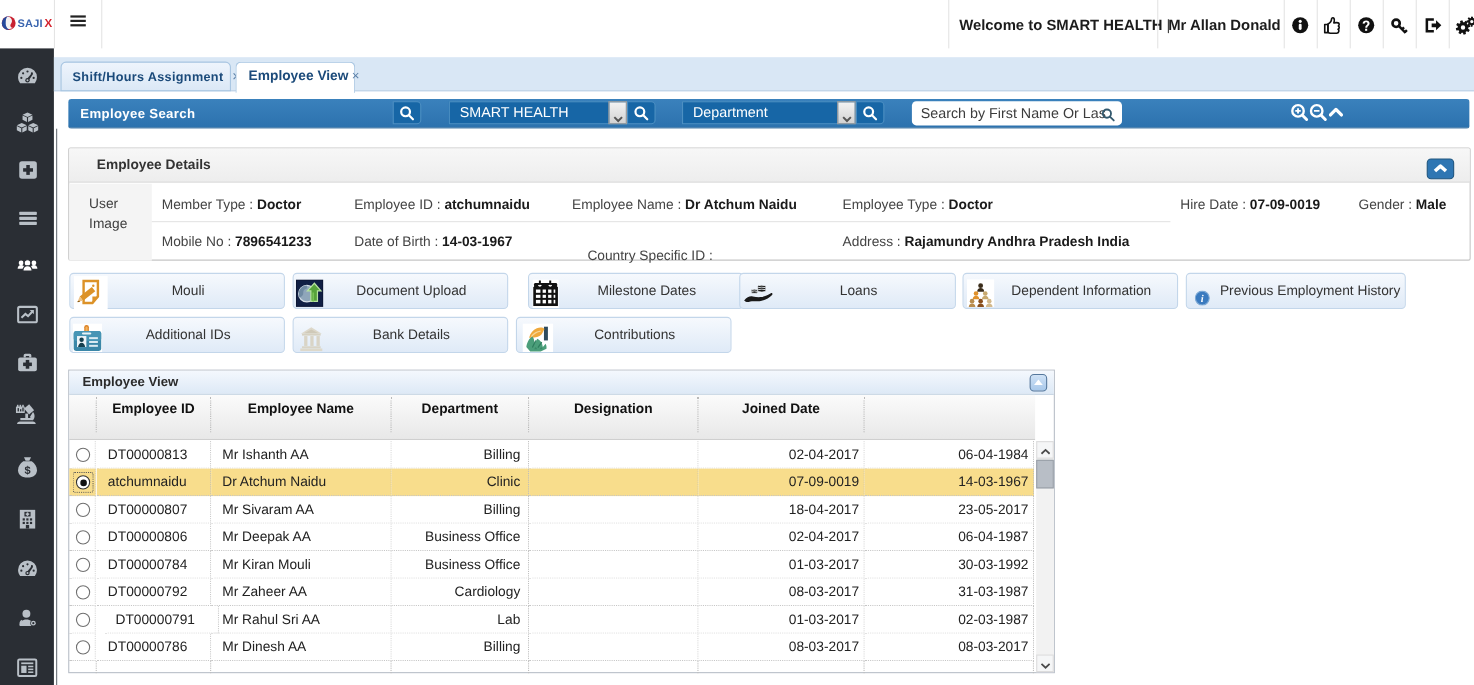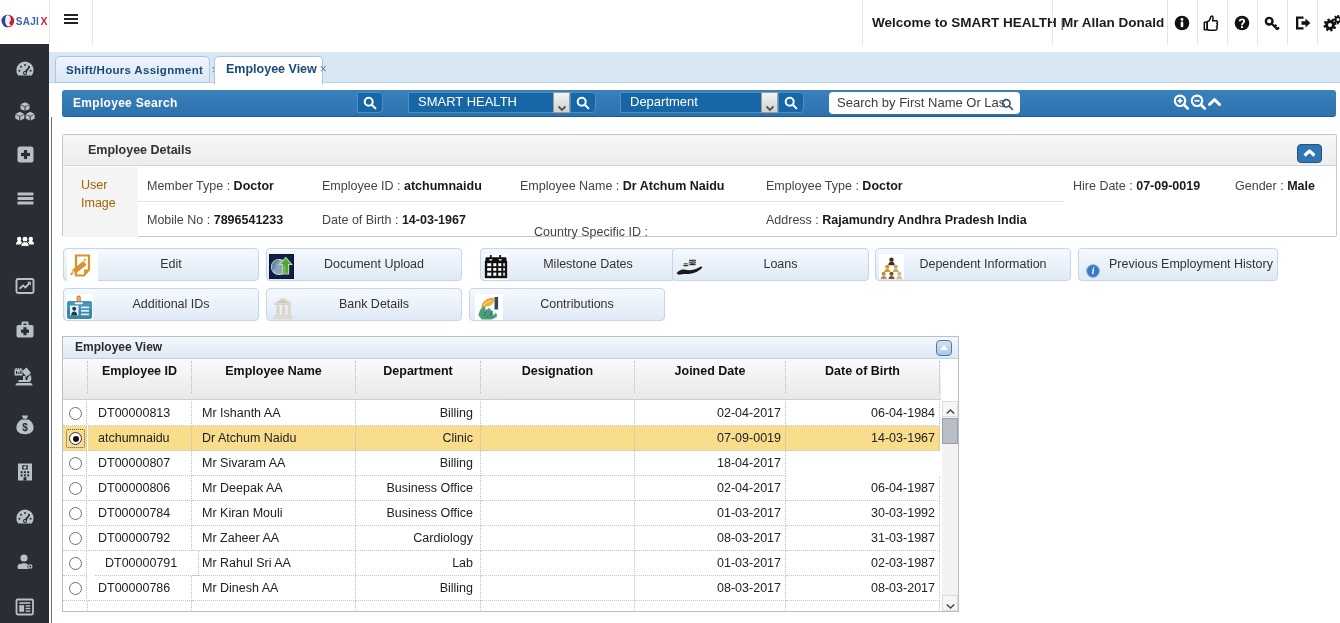--- a/index.html
+++ b/index.html
@@ -33,21 +33,21 @@
 #searchinput { position:absolute; left:767px; top:2px; width:191px; height:22px; background:#fff; border-radius:4px; font-size:13px; color:#3c3c3c; line-height:22px; padding-left:8px; }
 
 
 #detpanel { position:absolute; left:62px; top:134px; width:1275px; height:103px; border:1px solid #c6c6c6; border-radius:2px; background:#fff; }
 #dethead { position:absolute; left:0; top:0; width:100%; height:31px; background:linear-gradient(#f7f7f7,#ededed); border-bottom:1px solid #d4d4d4; }
 #dethead .t { position:absolute; left:25px; top:0; line-height:31px; font-size:12.5px; font-weight:bold; color:#333; }
 #collapsebtn { position:absolute; right:14px; top:9px; width:25px; height:19px; background:#2f76b3; border:1px solid #20567f; border-radius:4px; }
 .lbl { color:#444; font-weight:normal; }
 .val { color:#1a1a1a; font-weight:bold; }
 .drow { position:absolute; font-size:12.5px; white-space:nowrap; }
-#uimg { position:absolute; left:0px; top:32px; width:75px; height:70px; background:#f4f4f4; color:#a16207; font-size:12.5px; padding:9px 0 0 18px; line-height:18px; }
+#uimg { position:absolute; left:0px; top:32px; width:75px; height:70px; background:#f4f4f4; color:#404040; font-size:12.5px; padding:9px 0 0 18px; line-height:18px; }
 
 
 .btn { position:absolute; height:33px; background:linear-gradient(#f6f9fd,#dfeaf7); border:1px solid #c3d6ea; border-radius:4px; font-size:12.5px; color:#333; text-align:center; line-height:31px; }
 .btn .ic { position:absolute; left:6px; top:3px; }
 
 
 #evpanel { position:absolute; left:62px; top:336px; width:897px; height:276px; border:1px solid #b9bfc8; background:#fff; }
 #evhead { position:absolute; left:0; top:0; width:100%; height:22px; background:linear-gradient(#f4f8fd,#dde9f6); border-bottom:1px solid #c3d2e2; }
 #evhead .t { position:absolute; left:12px; top:0; line-height:21px; font-size:12px; font-weight:bold; color:#2b2b2b; }
 #evmin { position:absolute; right:6px; top:3px; width:16px; height:16px; background:linear-gradient(#cfe2f6,#a8c8ea); border:1px solid #54779c; border-radius:4px; }
@@ -338,21 +338,21 @@
     <div class="drow" style="left:457px;top:44px;"><span class="lbl">Employee Name : </span><span class="val">Dr Atchum Naidu</span></div>
     <div class="drow" style="left:703px;top:44px;"><span class="lbl">Employee Type : </span><span class="val">Doctor</span></div>
     <div class="drow" style="left:1010px;top:44px;"><span class="lbl">Hire Date : </span><span class="val">07-09-0019</span></div>
     <div class="drow" style="left:1172px;top:44px;"><span class="lbl">Gender : </span><span class="val">Male</span></div>
     <div class="drow" style="left:84px;top:78px;"><span class="lbl">Mobile No : </span><span class="val">7896541233</span></div>
     <div class="drow" style="left:259px;top:78px;"><span class="lbl">Date of Birth : </span><span class="val">14-03-1967</span></div>
     <div class="drow" style="left:471px;top:78px;margin-top:12px;"><span class="lbl">Country Specific ID :</span></div>
     <div class="drow" style="left:703px;top:78px;"><span class="lbl">Address : </span><span class="val">Rajamundry Andhra Pradesh India</span></div>
   </div>
 
-  <div class="btn" style="left:63px;top:248px;width:196px"><span style="position:relative;display:inline-block;margin-left:20px;">Edit</span><div class="ic" style="left:3px;top:2px"><svg width="31" height="31" viewBox="0 0 31 31" style="">
+  <div class="btn" style="left:63px;top:248px;width:196px"><span style="position:relative;display:inline-block;margin-left:20px;">Mouli</span><div class="ic" style="left:3px;top:2px"><svg width="31" height="31" viewBox="0 0 31 31" style="">
           <rect x="0" y="0" width="31" height="30" fill="#fff"></rect>
           <path d="M9 4.5h13v14l-5 6H9z" fill="#fff" stroke="#dc9228" stroke-width="2.2"></path>
           <path d="M22 18.5l-5 6v-6z" fill="#dc9228"></path>
           <g transform="translate(4.5,22.5) rotate(-38)">
             <rect x="3.2" y="-2.5" width="14" height="5" fill="#dc9228"></rect>
             <path d="M3.2 -2.5L-1.2 0l4.4 2.5z" fill="#efc183"></path>
             <path d="M-1.2 0l1.8 1" stroke="#8a5a12" stroke-width="1"></path>
           </g>
           <circle cx="17.8" cy="8.8" r="1.1" fill="#dc9228"></circle>
         </svg></div></div>
@@ -467,21 +467,20 @@
             <path d="M7 4l4 5H3z" fill="#fff"></path>
           </svg></div>
       </div>
     <div id="thead">
         <div class="th" style="left:0px;width:25px;line-height:20px;"></div>
         <div class="th" style="left:25px;width:104px;line-height:20px;">Employee ID</div>
         <div class="th" style="left:129px;width:164px;line-height:20px;">Employee Name</div>
         <div class="th" style="left:293px;width:125px;line-height:20px;">Department</div>
         <div class="th" style="left:418px;width:154px;line-height:20px;">Designation</div>
         <div class="th" style="left:572px;width:151px;line-height:20px;">Joined Date</div>
-        <div class="th" style="left:723px;width:154px;line-height:20px;">Date of Birth</div>
       </div>
     <div id="tbody">
         <div class="trow" style="top:64px">
           <div class="td" style="left:0;width:24px;">
             <div class="radio"></div>
           </div>
           <div class="td tdl" style="left:25px;width:104px;">DT00000813</div>
           <div class="td tdl" style="left:129px;width:164px;">Mr Ishanth AA</div>
           <div class="td tdr0" style="left:293px;width:125px;">Billing</div>
           <div class="td tdl" style="left:418px;width:154px;"></div>
@@ -503,20 +502,21 @@
         </div>
         <div class="trow" style="top:114px">
           <div class="td" style="left:0;width:24px;">
             <div class="radio"></div>
           </div>
           <div class="td tdl" style="left:25px;width:104px;">DT00000807</div>
           <div class="td tdl" style="left:129px;width:164px;">Mr Sivaram AA</div>
           <div class="td tdr0" style="left:293px;width:125px;">Billing</div>
           <div class="td tdl" style="left:418px;width:154px;"></div>
           <div class="td tdr" style="left:572px;width:151px;">18-04-2017</div>
+          <div class="td tdr" style="left:723px;width:154px;">23-05-2017</div>
         </div>
         <div class="trow" style="top:139px">
           <div class="td" style="left:0;width:24px;">
             <div class="radio"></div>
           </div>
           <div class="td tdl" style="left:25px;width:104px;">DT00000806</div>
           <div class="td tdl" style="left:129px;width:164px;">Mr Deepak AA</div>
           <div class="td tdr0" style="left:293px;width:125px;">Business Office</div>
           <div class="td tdl" style="left:418px;width:154px;"></div>
           <div class="td tdr" style="left:572px;width:151px;">02-04-2017</div>

